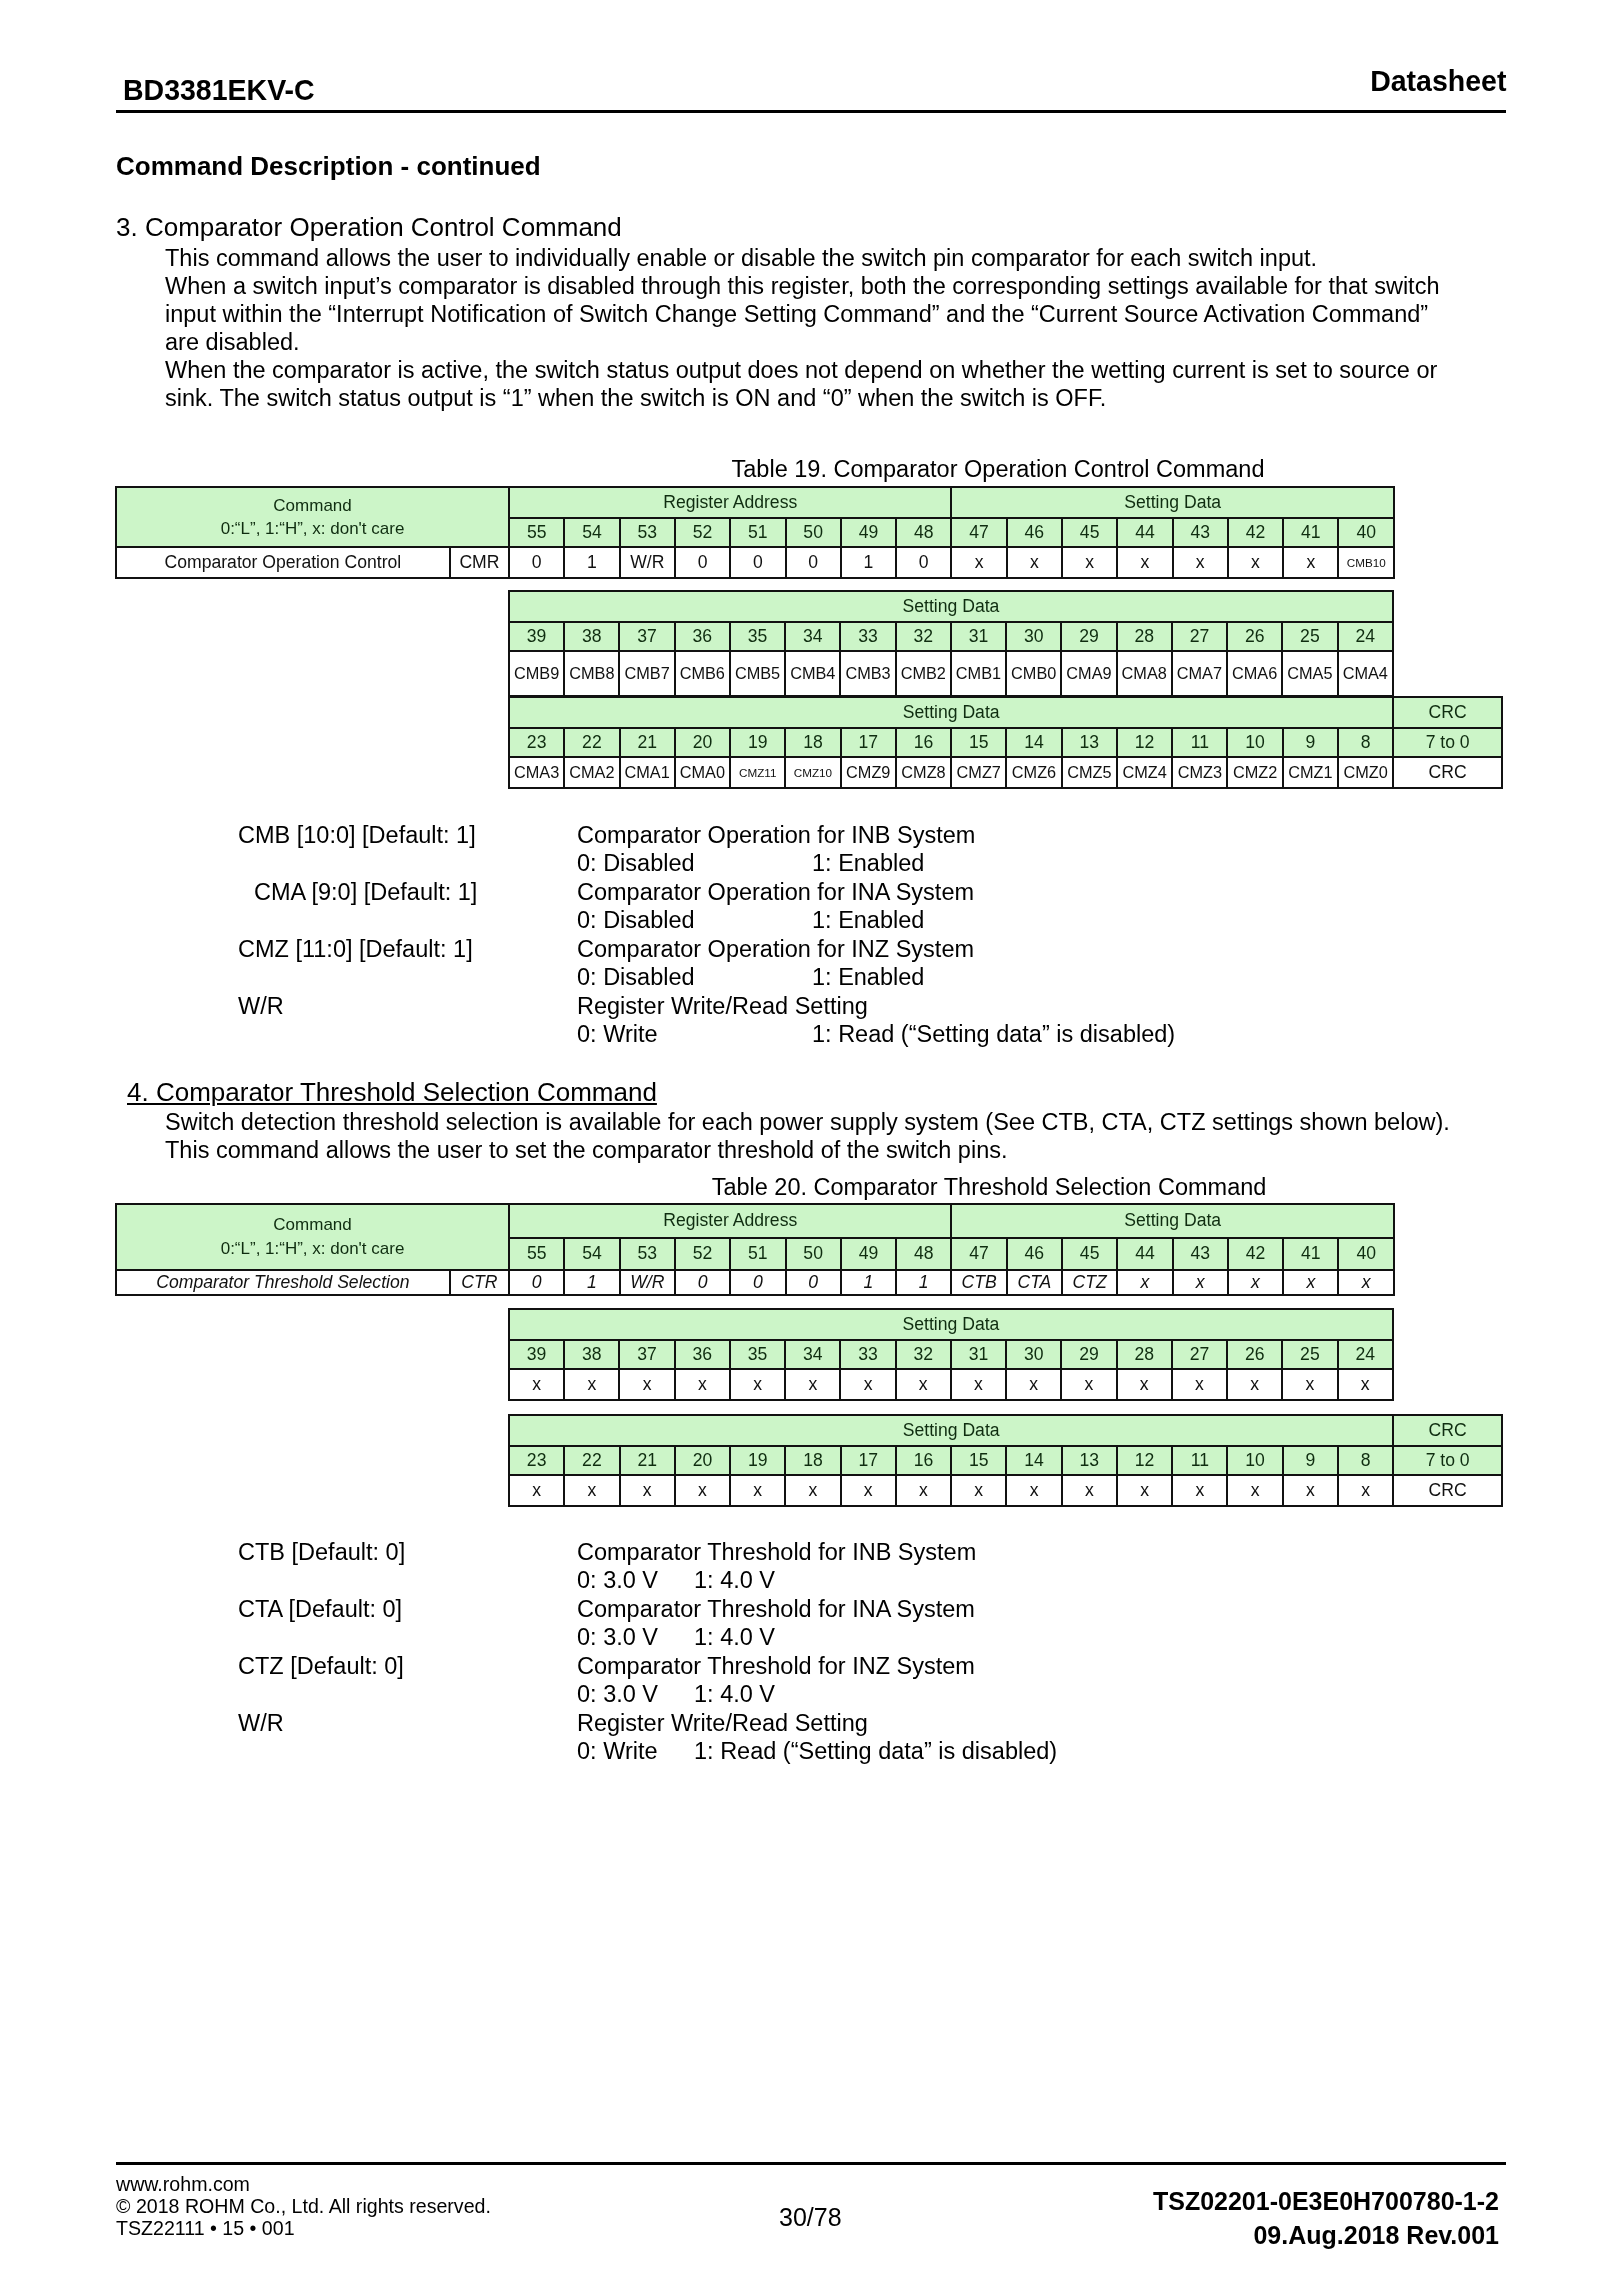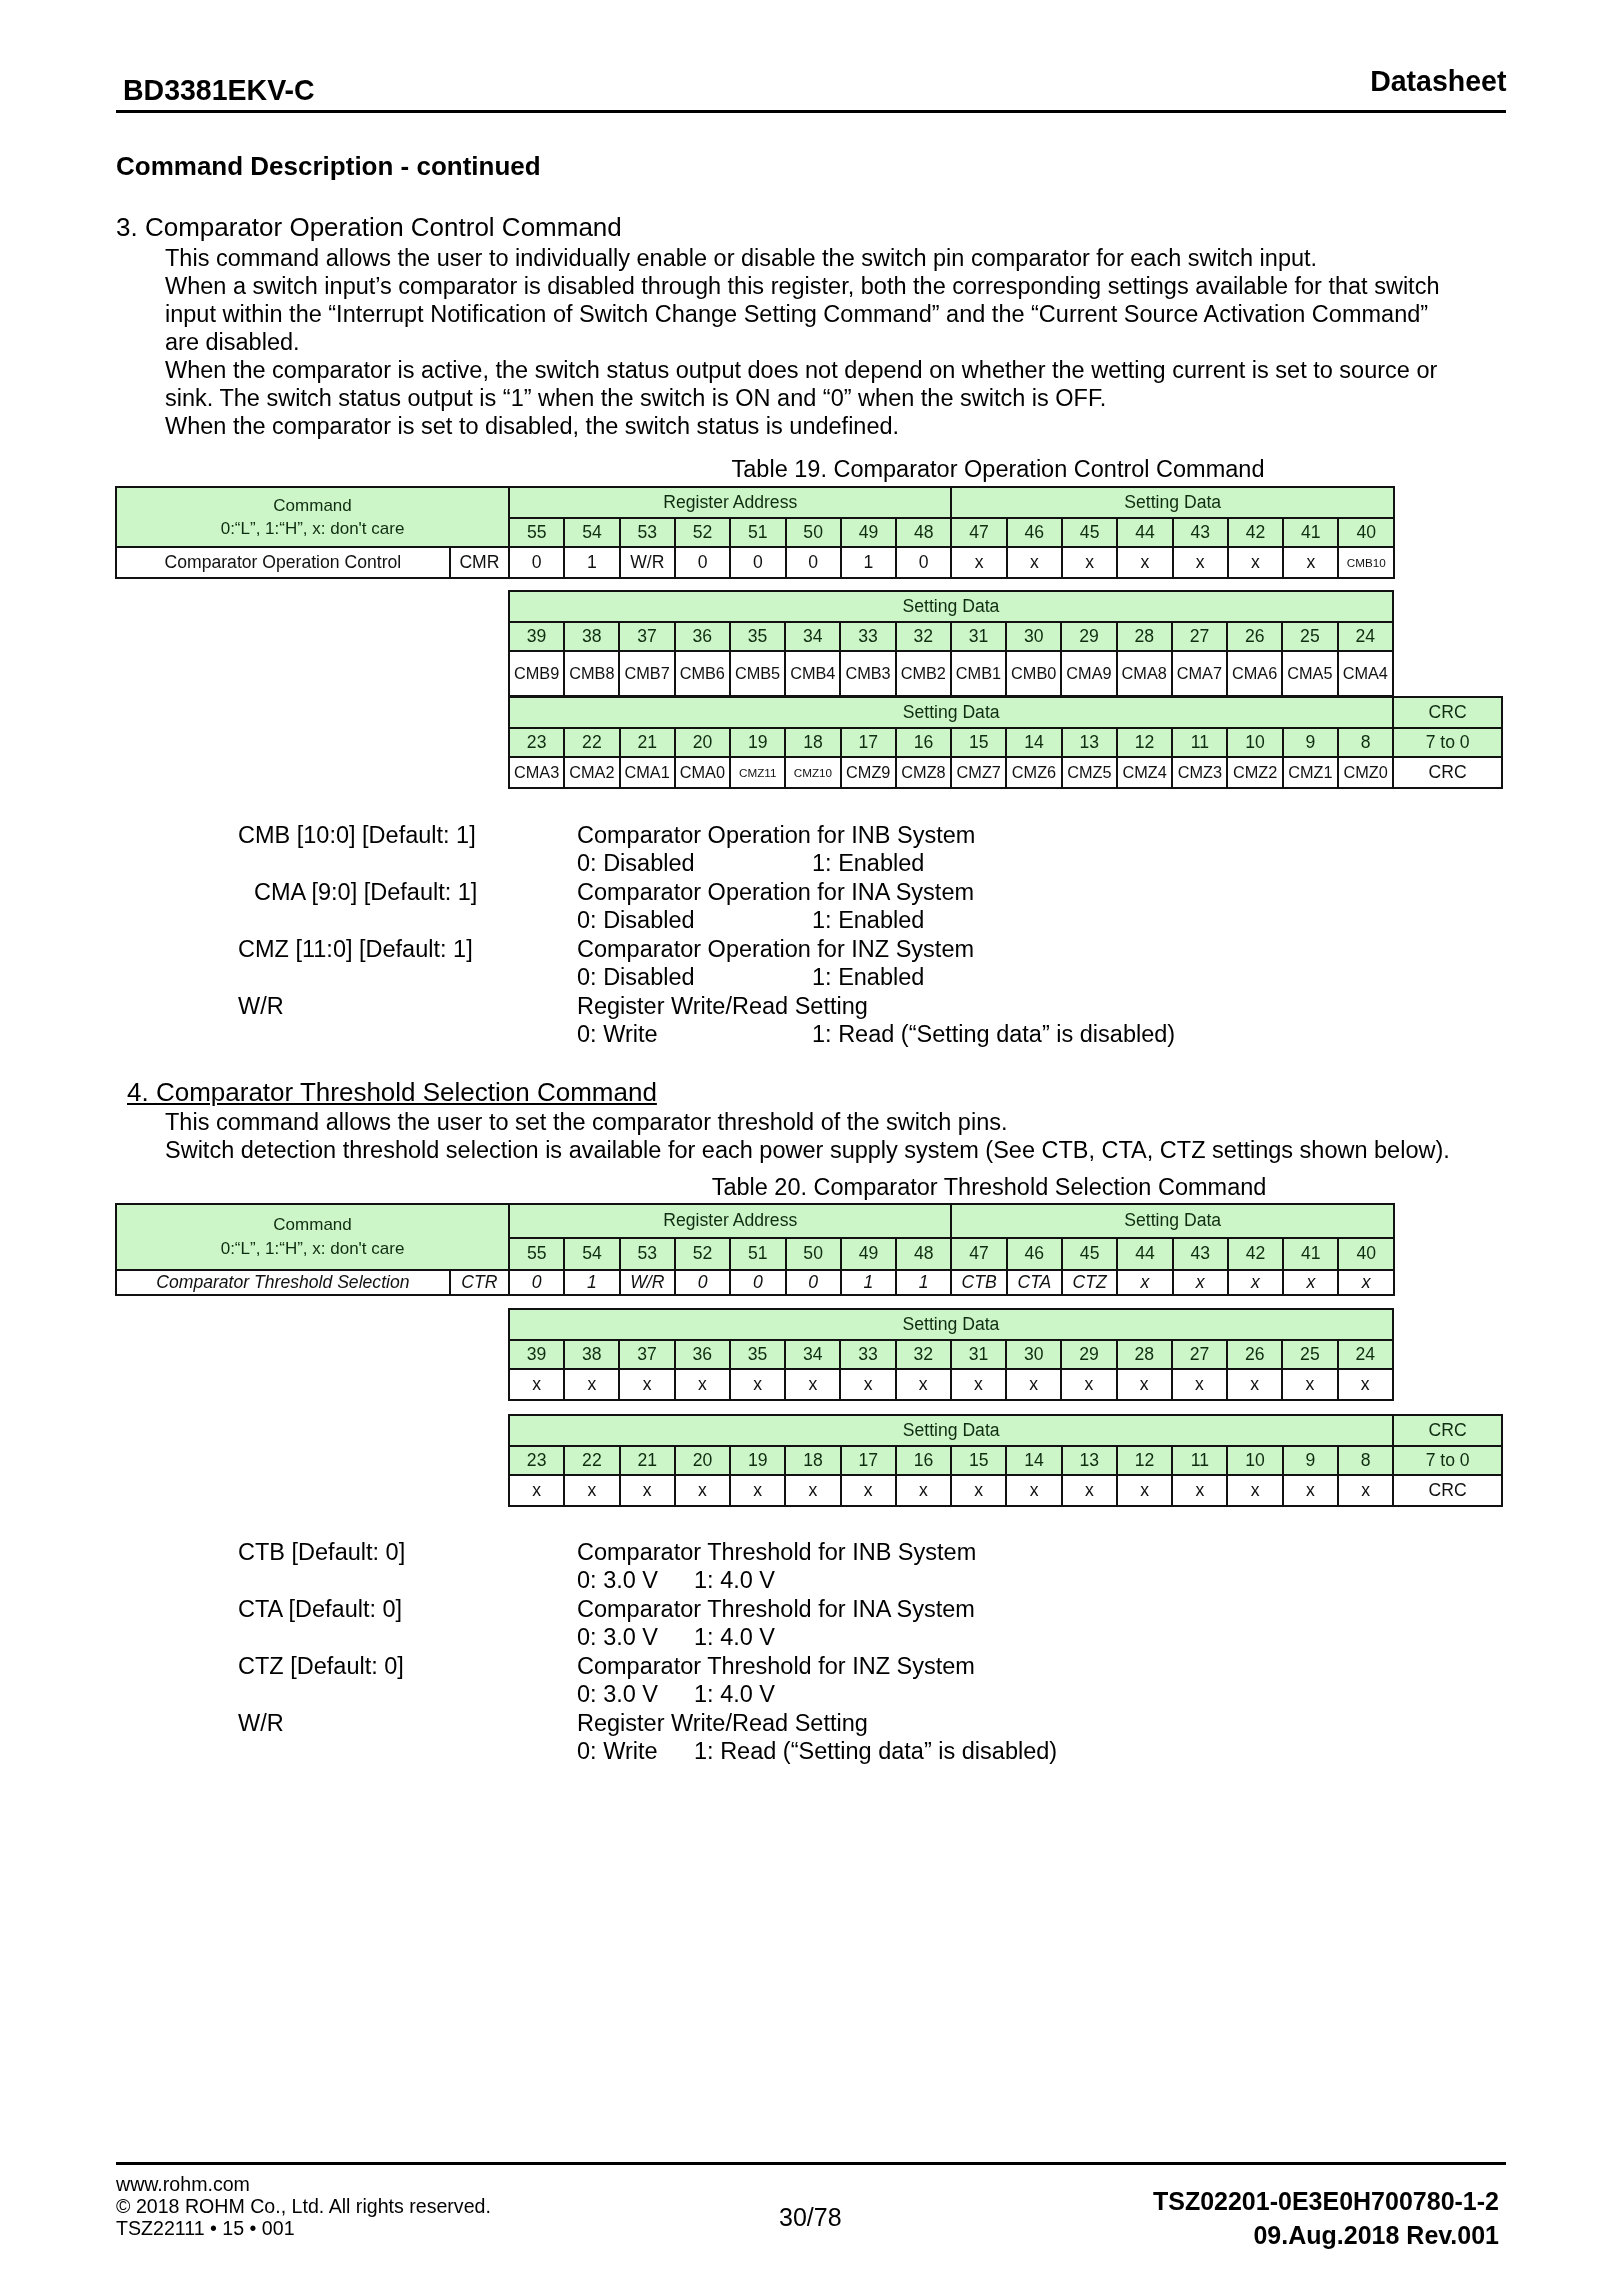--- a/index.html
+++ b/index.html
@@ -38,21 +38,20 @@
 <div class="abs sec-head">Command Description - continued</div>
 
 <div class="abs h3" style="left:116px; top:212px;">3. Comparator Operation Control Command</div>
 <div class="abs para" style="left:165px; top:244px;">
   <div>This command allows the user to individually enable or disable the switch pin comparator for each switch input.</div>
   <div>When a switch input’s comparator is disabled through this register, both the corresponding settings available for that switch</div>
   <div>input within the “Interrupt Notification of Switch Change Setting Command” and the “Current Source Activation Command”</div>
   <div>are disabled.</div>
   <div>When the comparator is active, the switch status output does not depend on whether the wetting current is set to source or</div>
   <div>sink. The switch status output is “1” when the switch is ON and “0” when the switch is OFF.</div>
-  <div>When the comparator is set to disabled, the switch status is undefined.</div>
 </div>
 
 <div class="abs caption" style="left:0; width:1616px; text-align:center; top:456px; padding-left:0px;">
   <span style="position:relative; left:143px;">Table 19. Comparator Operation Control Command</span>
 </div>
 
 <table class="tbl" style="left:115px; top:486px; width:1280px; height:93px;">
   <colgroup>
     <col style="width:332px">
       <col style="width:59px">
@@ -231,22 +230,22 @@
         <div style="position: absolute; left: 0px; top: 0px; white-space: nowrap;">W/R</div>
         <div style="position: absolute; left: 339px; top: 0px; white-space: nowrap;">Register Write/Read Setting</div>
         <div style="position: absolute; left: 339px; top: 28px; white-space: nowrap;">0: Write</div>
         <div style="position: absolute; left: 574px; top: 28px; white-space: nowrap;">1: Read (“Setting data” is disabled)</div>
       </div>
     </div>
 </div>
 
 <div class="abs h3" style="left:127px; top:1077px;text-decoration:underline;">4. Comparator Threshold Selection Command</div>
 <div class="abs para" style="left:165px; top:1108px;">
+  <div>Switch detection threshold selection is available for each power supply system (See CTB, CTA, CTZ settings shown below).</div>
   <div>This command allows the user to set the comparator threshold of the switch pins.</div>
-  <div>Switch detection threshold selection is available for each power supply system (See CTB, CTA, CTZ settings shown below).</div>
 </div>
 
 <div class="abs caption" style="left:0; width:1616px; text-align:center; top:1174px;">
   <span style="position:relative; left:134px;">Table 20. Comparator Threshold Selection Command</span>
 </div>
 
 <table class="tbl" style="left:115px; top:1203px; width:1280px; height:93px;">
   <colgroup>
     <col style="width:332px">
       <col style="width:59px">

